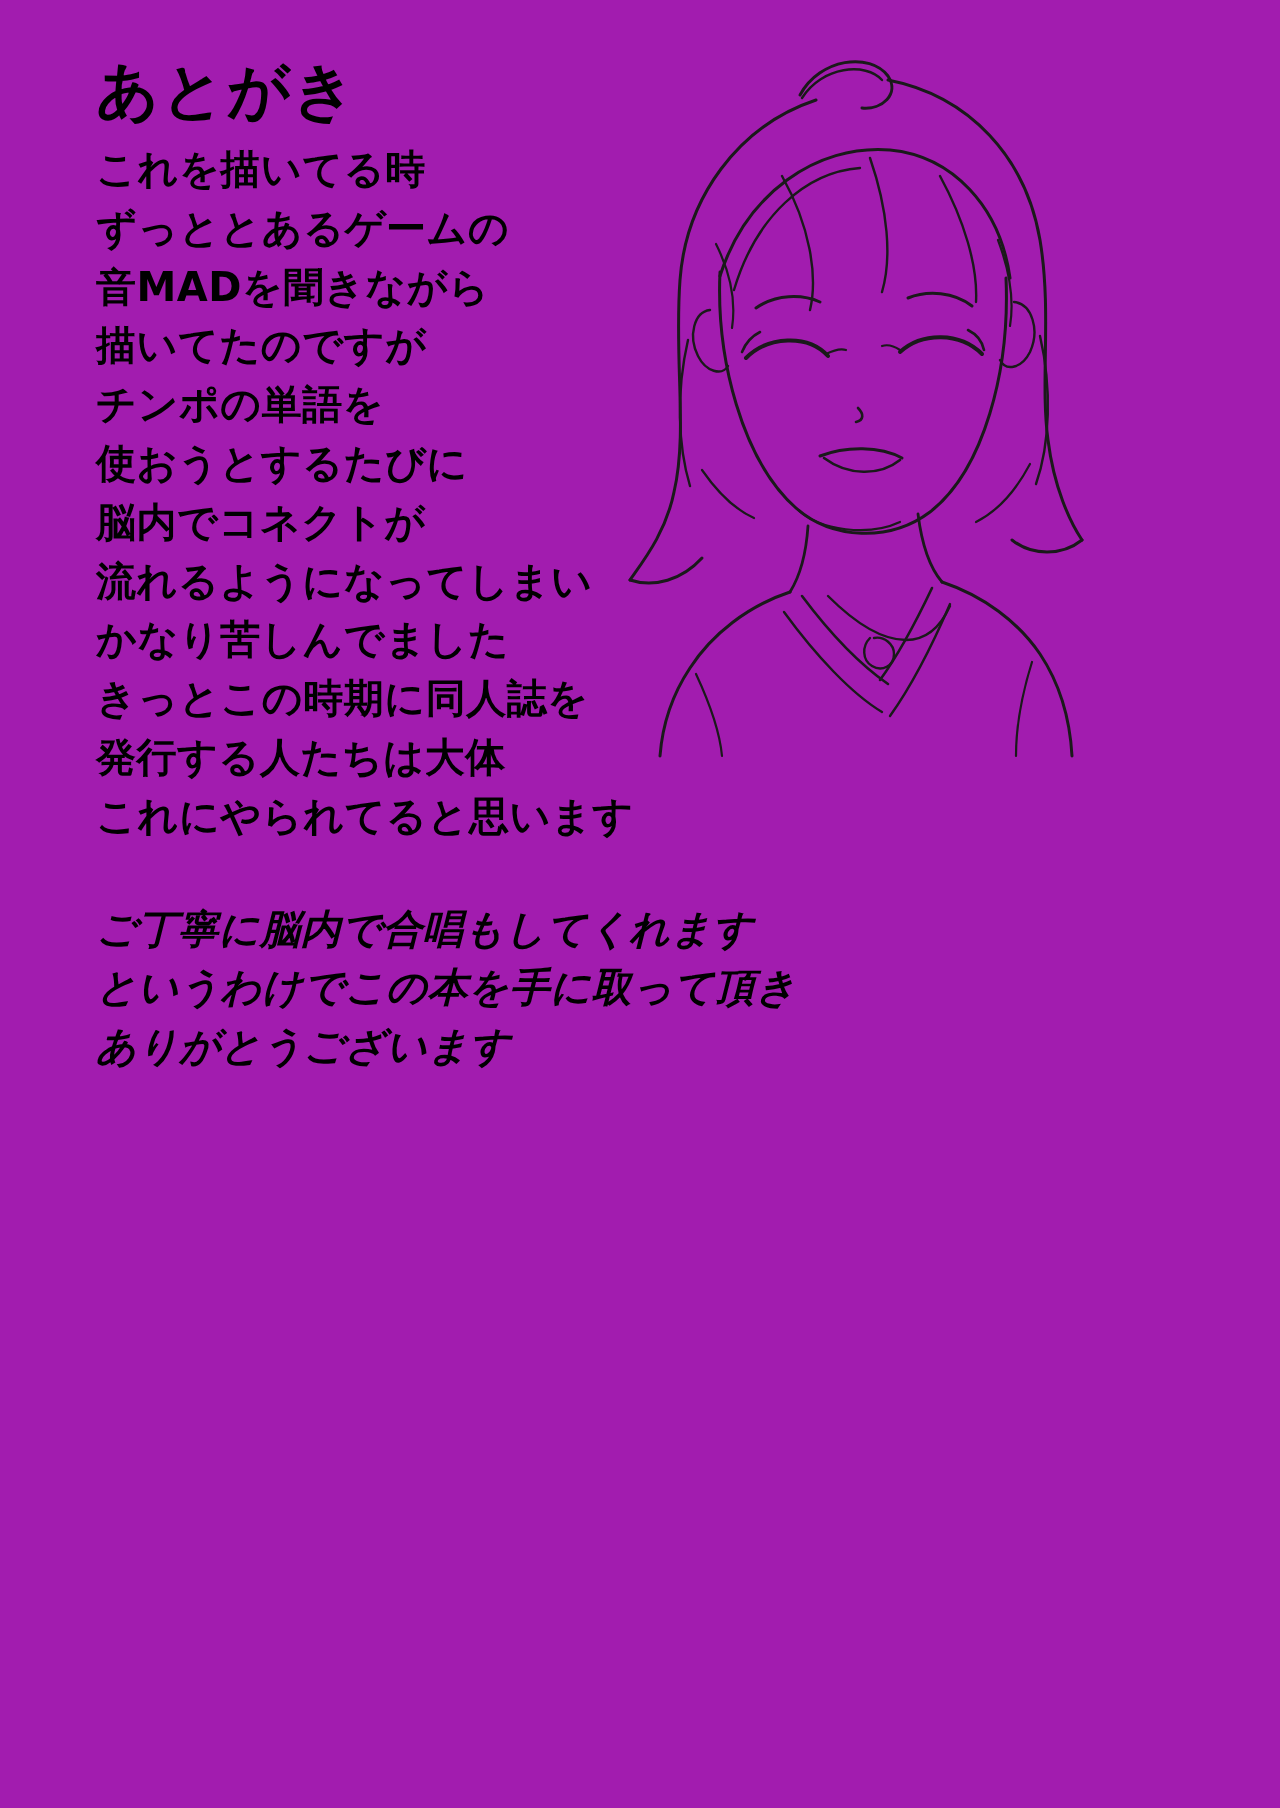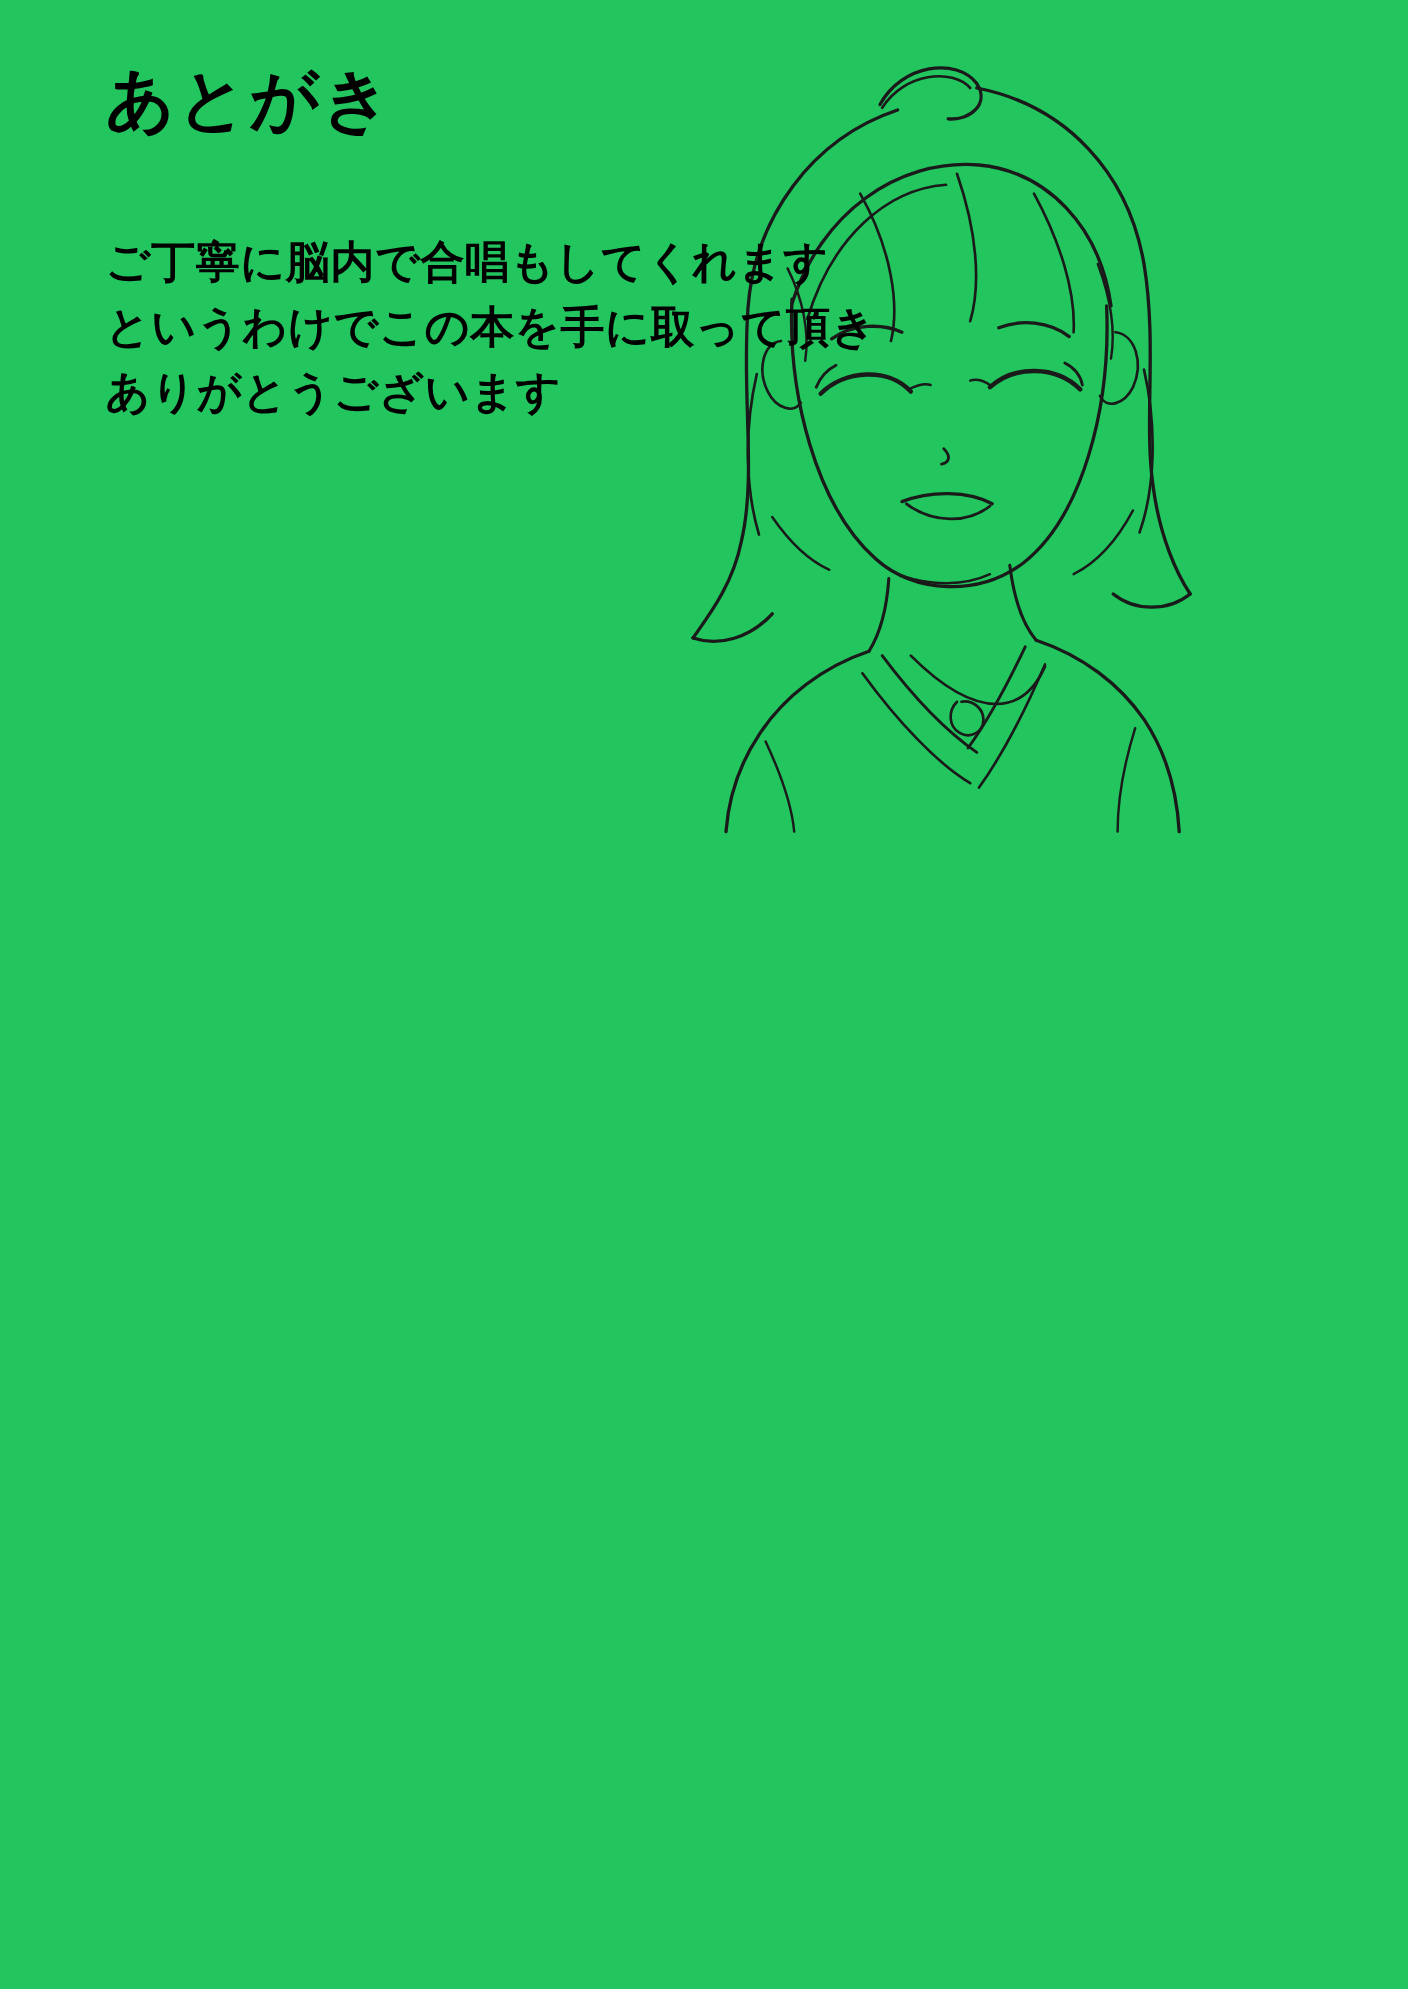--- a/index.html
+++ b/index.html
@@ -12,21 +12,21 @@
     height: 1808px;
     position: relative;
     overflow: hidden;
     font-family: "DejaVu Sans", "Liberation Sans", sans-serif;
     color: #000000;
   }
 
   .page {
     position: absolute;
     inset: 0;
-    background: #22c55e;
+    background: #a21caf;
   }
 
   
   .illustration {
     position: absolute;
     top: 40px;
     right: 190px;
     width: 520px;
     height: 720px;
     pointer-events: none;
@@ -61,21 +61,21 @@
     line-height: 1.47;
     letter-spacing: 0.5px;
     color: #000;
     white-space: pre-line;
   }
 
   .gap {
     height: 54px;
   }
 
-  .para.block2 { margin-top: 16px; }
+  .para.block2 { margin-top: 0; font-style: italic; }
 </style>
 </head>
 <body>
 
 <div class="page">
 
   <div class="illustration">
     <svg viewBox="0 0 520 720" xmlns="http://www.w3.org/2000/svg" aria-hidden="true">
       <g fill="none" stroke="#1a1a1a" stroke-width="3" stroke-linecap="round" stroke-linejoin="round">
 
@@ -142,20 +142,32 @@
         <path d="M126 634 C 140 664, 150 694, 152 716" stroke-width="2.2"></path>
         <path d="M462 622 C 452 654, 446 688, 446 716" stroke-width="2.2"></path>
       </g>
     </svg>
   </div>
 
   <div class="content">
 
     <h1 class="afterword-title">あとがき</h1>
 
+    <p class="para block1">これを描いてる時
+ずっととあるゲームの
+音MADを聞きながら
+描いてたのですが
+チンポの単語を
+使おうとするたびに
+脳内でコネクトが
+流れるようになってしまい
+かなり苦しんでました
+きっとこの時期に同人誌を
+発行する人たちは大体
+これにやられてると思います</p>
 
     <div class="gap"></div>
 
     <p class="para block2">ご丁寧に脳内で合唱もしてくれます
 というわけでこの本を手に取って頂き
 ありがとうございます</p>
 
     <div class="gap"></div>
 
 

